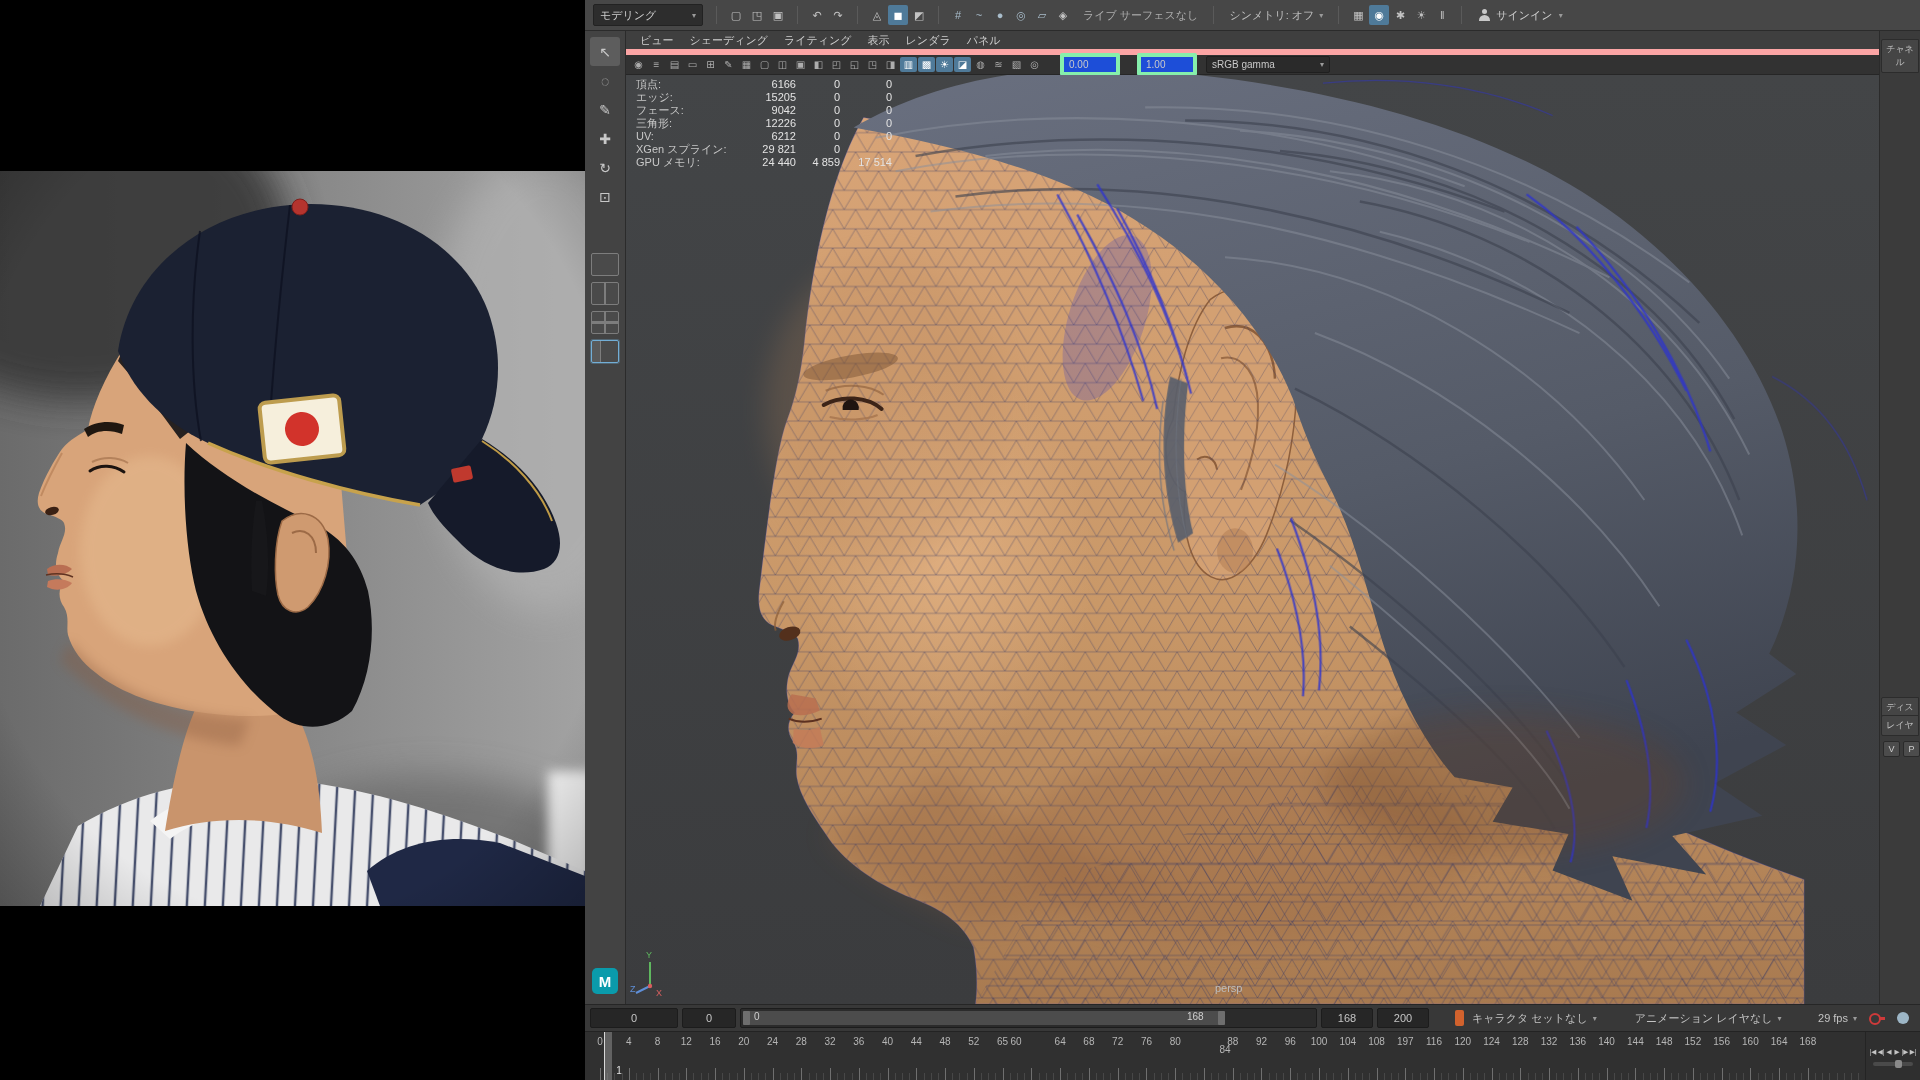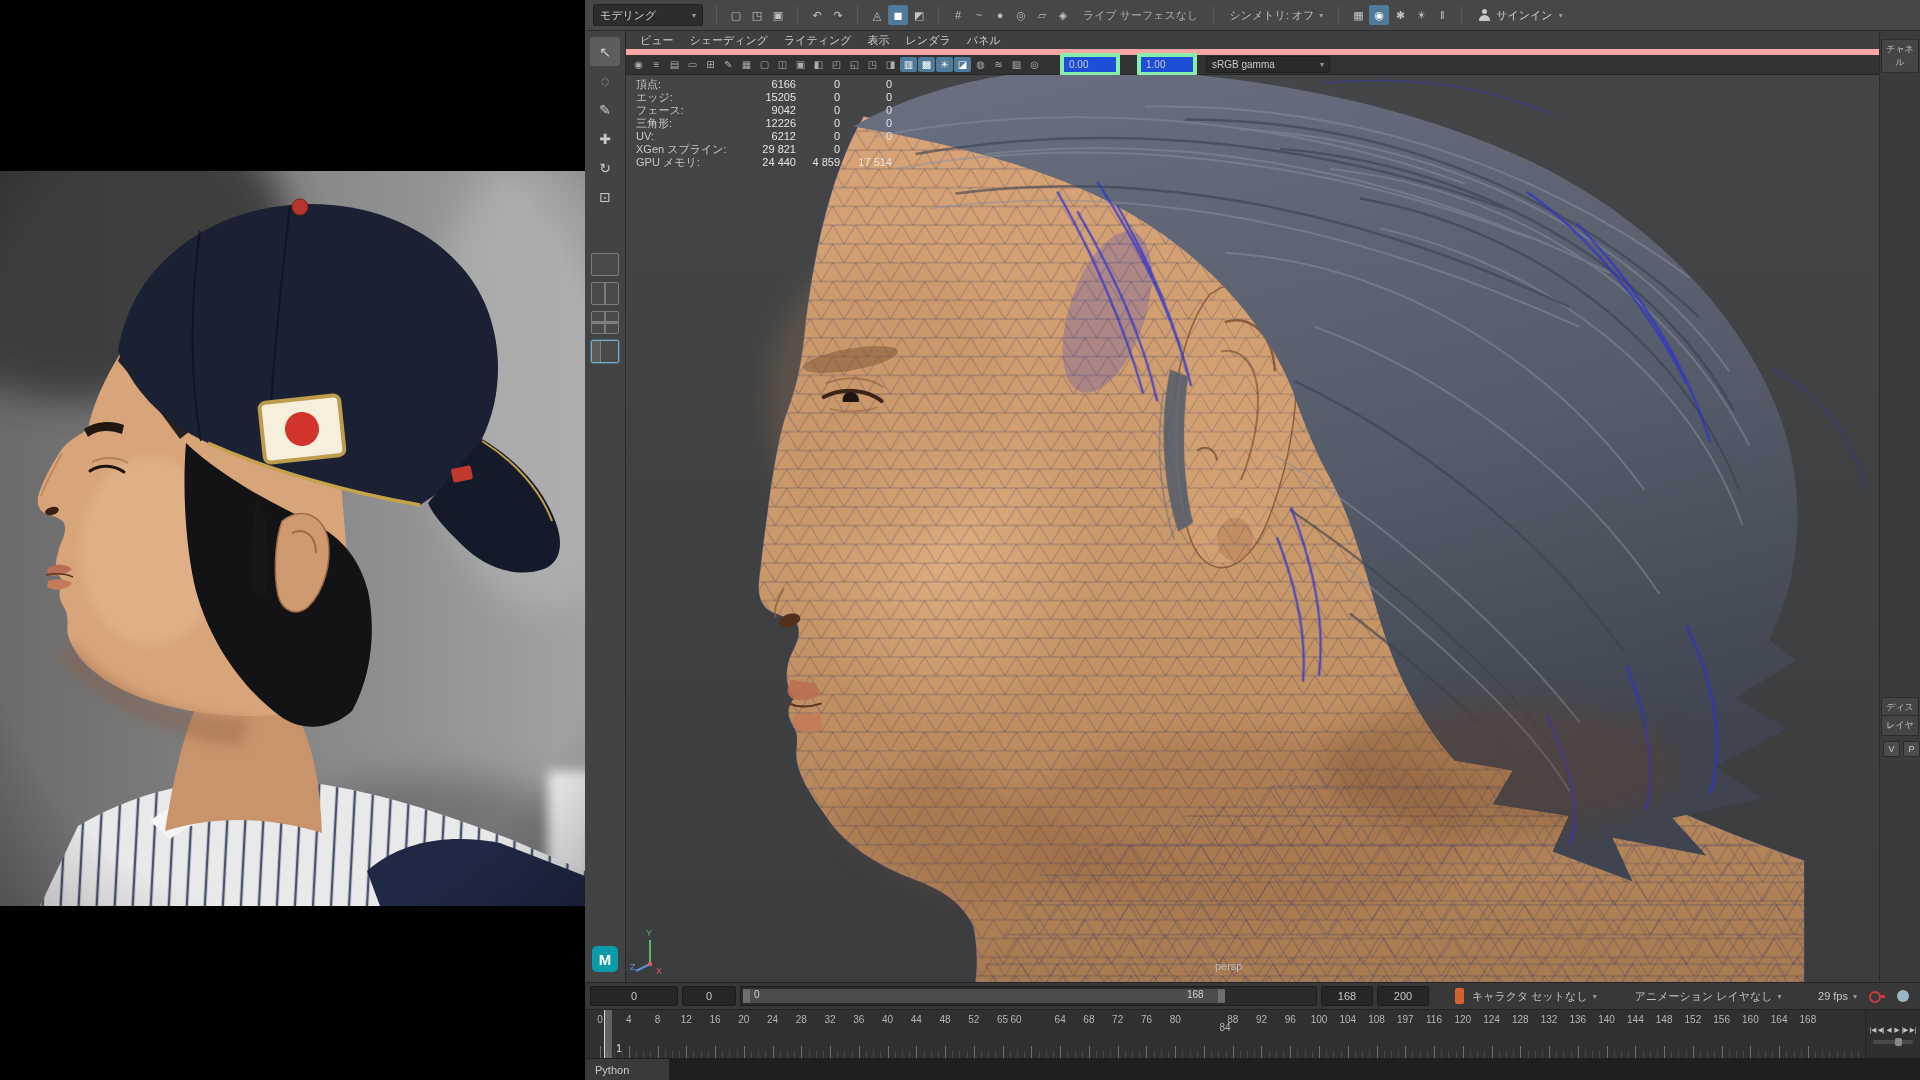--- a/index.html
+++ b/index.html
@@ -622,19 +622,15 @@
             <span class="tbtn" data-name="play-forward-button">▶</span>
             <span class="tbtn" data-name="step-forward-button">|▶</span>
             <span class="tbtn" data-name="go-to-end-button">▶|</span>
           </div>
         <div class="mini-slider" data-name="playback-speed-slider">
             <span class="knob" data-name="playback-speed-knob"></span>
           </div>
       </div>
     </div>
 
-    <div class="cmdline" data-name="command-line">
-      <div class="cmd-label" data-name="command-line-language">Python</div>
-      <div class="cmd-input" data-name="command-line-input"></div>
-    </div>
   </div>
 
 </div>
 
 </body></html>

